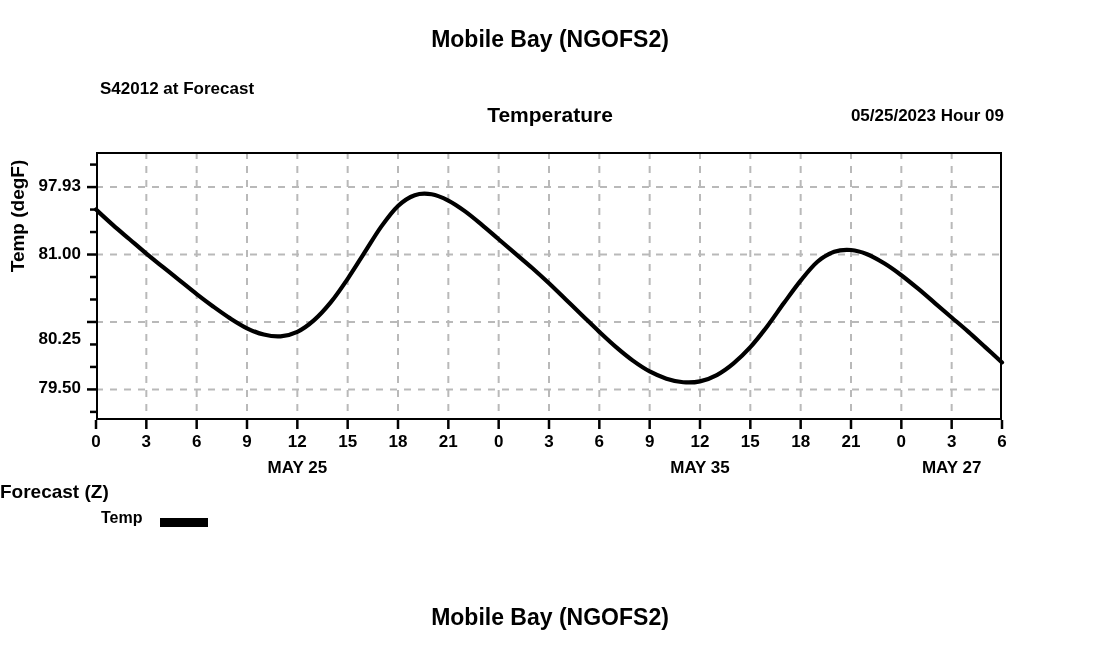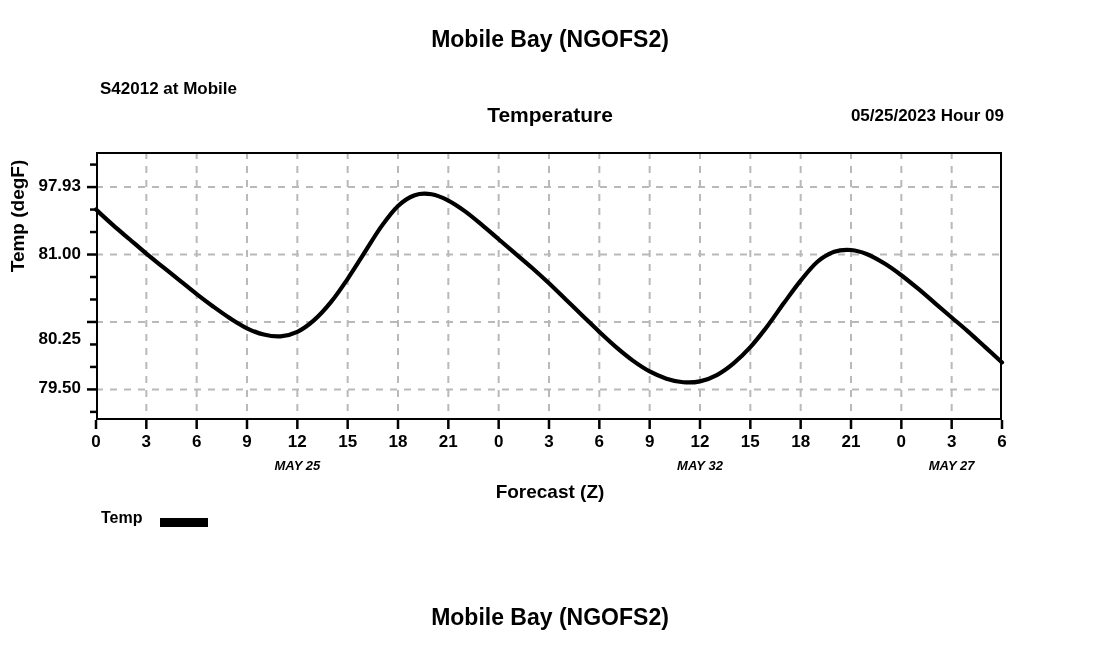--- a/index.html
+++ b/index.html
@@ -56,24 +56,24 @@
     font-size:17px;font-weight:bold;text-align:right;
     width:70px;
   }
   .xtick-label{
     position:absolute;top:432px;
     font-size:17px;font-weight:bold;text-align:center;
     width:40px;
   }
   .daylabel{
     position:absolute;top:458px;
-    font-size:13px;font-weight:bold;text-align:center;width:140px;font-style:italic;
+    font-size:17px;font-weight:bold;text-align:center;width:140px;
   }
   .xaxis-title{
-    position:absolute;left:0;top:481px;width:1100px;text-align:center;
+    position:absolute;left:0;top:481px;width:1100px;
     font-size:19px;font-weight:bold;
   }
 
   .legend{
     position:absolute;left:101px;top:509px;
     display:flex;align-items:flex-end;gap:18px;
   }
   .legend-label{font-size:16px;font-weight:bold;}
   .legend-swatch{
     width:48px;height:9px;background:#000;display:inline-block;
@@ -82,21 +82,21 @@
   svg.plot{position:absolute;left:0;top:0;width:1100px;height:650px;}
 </style>
 </head>
 <body>
 
 <div class="page">
 
   <div class="title-top">Mobile Bay (NGOFS2)</div>
 
   <div class="station-block">
-    <div>S42012 at Mobile</div>
+    <div>S42012 at Forecast</div>
   </div>
 
   <div class="subtitle-center">Temperature</div>
   <div class="run-stamp">05/25/2023 Hour 09</div>
 
   <div class="plot-wrap">
     <svg class="plot" id="plot-svg" viewBox="0 0 1100 650" preserveAspectRatio="none">
       <g id="gridlines-v">
           <line x1="146.33333333333331" y1="152" x2="146.33333333333331" y2="420" stroke="#b9b9b9" stroke-width="2" stroke-dasharray="7 7"></line>
           <line x1="196.66666666666666" y1="152" x2="196.66666666666666" y2="420" stroke="#b9b9b9" stroke-width="2" stroke-dasharray="7 7"></line>
@@ -205,21 +205,21 @@
         <div class="xtick-label" style="left: 680px;">12</div>
         <div class="xtick-label" style="left: 730.333px;">15</div>
         <div class="xtick-label" style="left: 780.667px;">18</div>
         <div class="xtick-label" style="left: 831px;">21</div>
         <div class="xtick-label" style="left: 881.333px;">0</div>
         <div class="xtick-label" style="left: 931.667px;">3</div>
         <div class="xtick-label" style="left: 982px;">6</div>
       </div>
     <div id="day-labels">
         <div class="daylabel" style="left: 227.333px;">MAY 25</div>
-        <div class="daylabel" style="left: 630px;">MAY 32</div>
+        <div class="daylabel" style="left: 630px;">MAY 35</div>
         <div class="daylabel" style="left: 881.667px;">MAY 27</div>
       </div>
 
     <div class="xaxis-title">Forecast (Z)</div>
   </div>
 
   <div class="legend">
     <span class="legend-label">Temp</span>
     <span class="legend-swatch" id="legend-swatch" style="background: rgb(0, 0, 0);"></span>
   </div>

